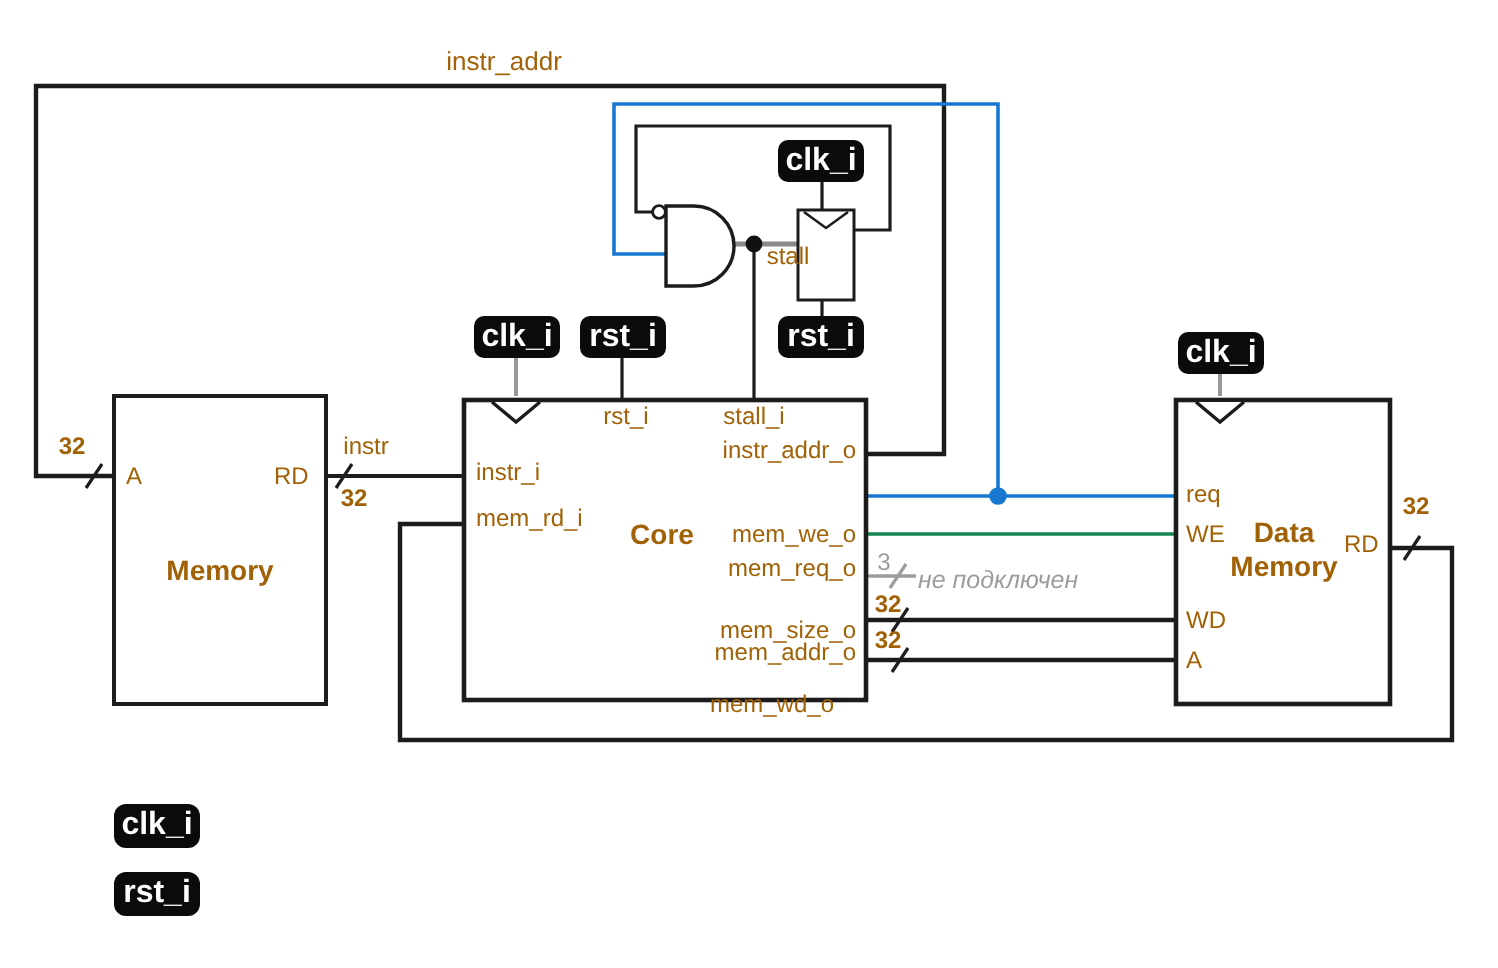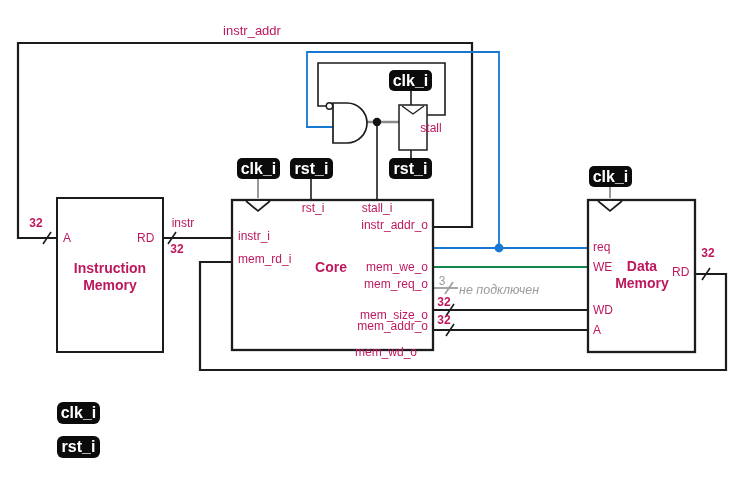--- a/index.html
+++ b/index.html
@@ -1,21 +1,21 @@
 <!DOCTYPE html>
 <html><head>
 <meta charset="utf-8">
 <style>
   html,body{margin:0;padding:0;background:#ffffff;}
   #stage{
     position:relative;width:749px;height:484px;background:#ffffff;overflow:hidden;
     font-family:"Liberation Sans", sans-serif;color:#111;
   }
   #wires{position:absolute;left:0;top:0;}
-  .lbl{position:absolute;white-space:nowrap;font-size:12px;line-height:14px;color:#be185d;}
+  .lbl{position:absolute;white-space:nowrap;font-size:12px;line-height:14px;color:#a16207;}
   .c{text-align:center;}
   .title{font-size:14px;font-weight:bold;line-height:16px;}
   .bus{font-size:12px;font-weight:bold;line-height:13px;}
   .muted{color:#9c9c9c;}
   .italic{font-style:italic;}
   .badge{
     position:absolute;background:#0b0b0b;color:#fff;font-weight:bold;font-size:16px;
     border-radius:5px;display:flex;align-items:center;justify-content:center;
     width:43px;height:21px;box-sizing:border-box;
   }
@@ -74,21 +74,20 @@
     <path d="M168,244 L176,232" stroke="#1c1c1c" stroke-width="1.6"></path>
     <path d="M446,316 L454,304" stroke="#1c1c1c" stroke-width="1.6"></path>
     <path d="M446,336 L454,324" stroke="#1c1c1c" stroke-width="1.6"></path>
     <path d="M702,280 L710,268" stroke="#1c1c1c" stroke-width="1.6"></path>
   </svg>
 
   <div class="lbl c" style="left:200px;top:24px;width:104px;font-size:13px;">instr_addr</div>
 
   <div class="lbl" style="left:63px;top:231px;">A</div>
   <div class="lbl" style="left:137px;top:231px;">RD</div>
-  <div class="lbl c title" style="left:58px;top:260px;width:104px;">Instruction</div>
   <div class="lbl c title" style="left:58px;top:277px;width:104px;">Memory</div>
   <div class="lbl c bus" style="left:25px;top:217px;width:22px;">32</div>
   <div class="lbl c" style="left:163px;top:216px;width:40px;">instr</div>
   <div class="lbl c bus" style="left:165px;top:243px;width:24px;">32</div>
 
   <div class="lbl c" style="left:295px;top:201px;width:36px;">rst_i</div>
   <div class="lbl c" style="left:355px;top:201px;width:44px;">stall_i</div>
   <div class="lbl" style="left:238px;top:229px;">instr_i</div>
   <div class="lbl" style="left:238px;top:252px;">mem_rd_i</div>
   <div class="lbl title" style="left:305px;top:259px;width:52px;text-align:center;">Core</div>
@@ -106,21 +105,21 @@
 
   <div class="lbl" style="left:593px;top:240px;">req</div>
   <div class="lbl" style="left:593px;top:260px;">WE</div>
   <div class="lbl" style="left:593px;top:303px;">WD</div>
   <div class="lbl" style="left:593px;top:323px;">A</div>
   <div class="lbl c title" style="left:617px;top:258px;width:50px;">Data</div>
   <div class="lbl c title" style="left:609px;top:275px;width:66px;">Memory</div>
   <div class="lbl" style="left:672px;top:265px;">RD</div>
   <div class="lbl c bus" style="left:696px;top:247px;width:24px;">32</div>
 
-  <div class="lbl c" style="left:413px;top:121px;width:36px;">stall</div>
+  <div class="lbl c" style="left:376px;top:121px;width:36px;">stall</div>
 
   <div class="badge" style="left:237px;top:158px;">clk_i</div>
   <div class="badge" style="left:290px;top:158px;">rst_i</div>
   <div class="badge" style="left:389px;top:70px;">clk_i</div>
   <div class="badge" style="left:389px;top:158px;">rst_i</div>
   <div class="badge" style="left:589px;top:166px;">clk_i</div>
 
   <div class="badge big" style="left:57px;top:402px;">clk_i</div>
   <div class="badge big" style="left:57px;top:436px;">rst_i</div>
 

